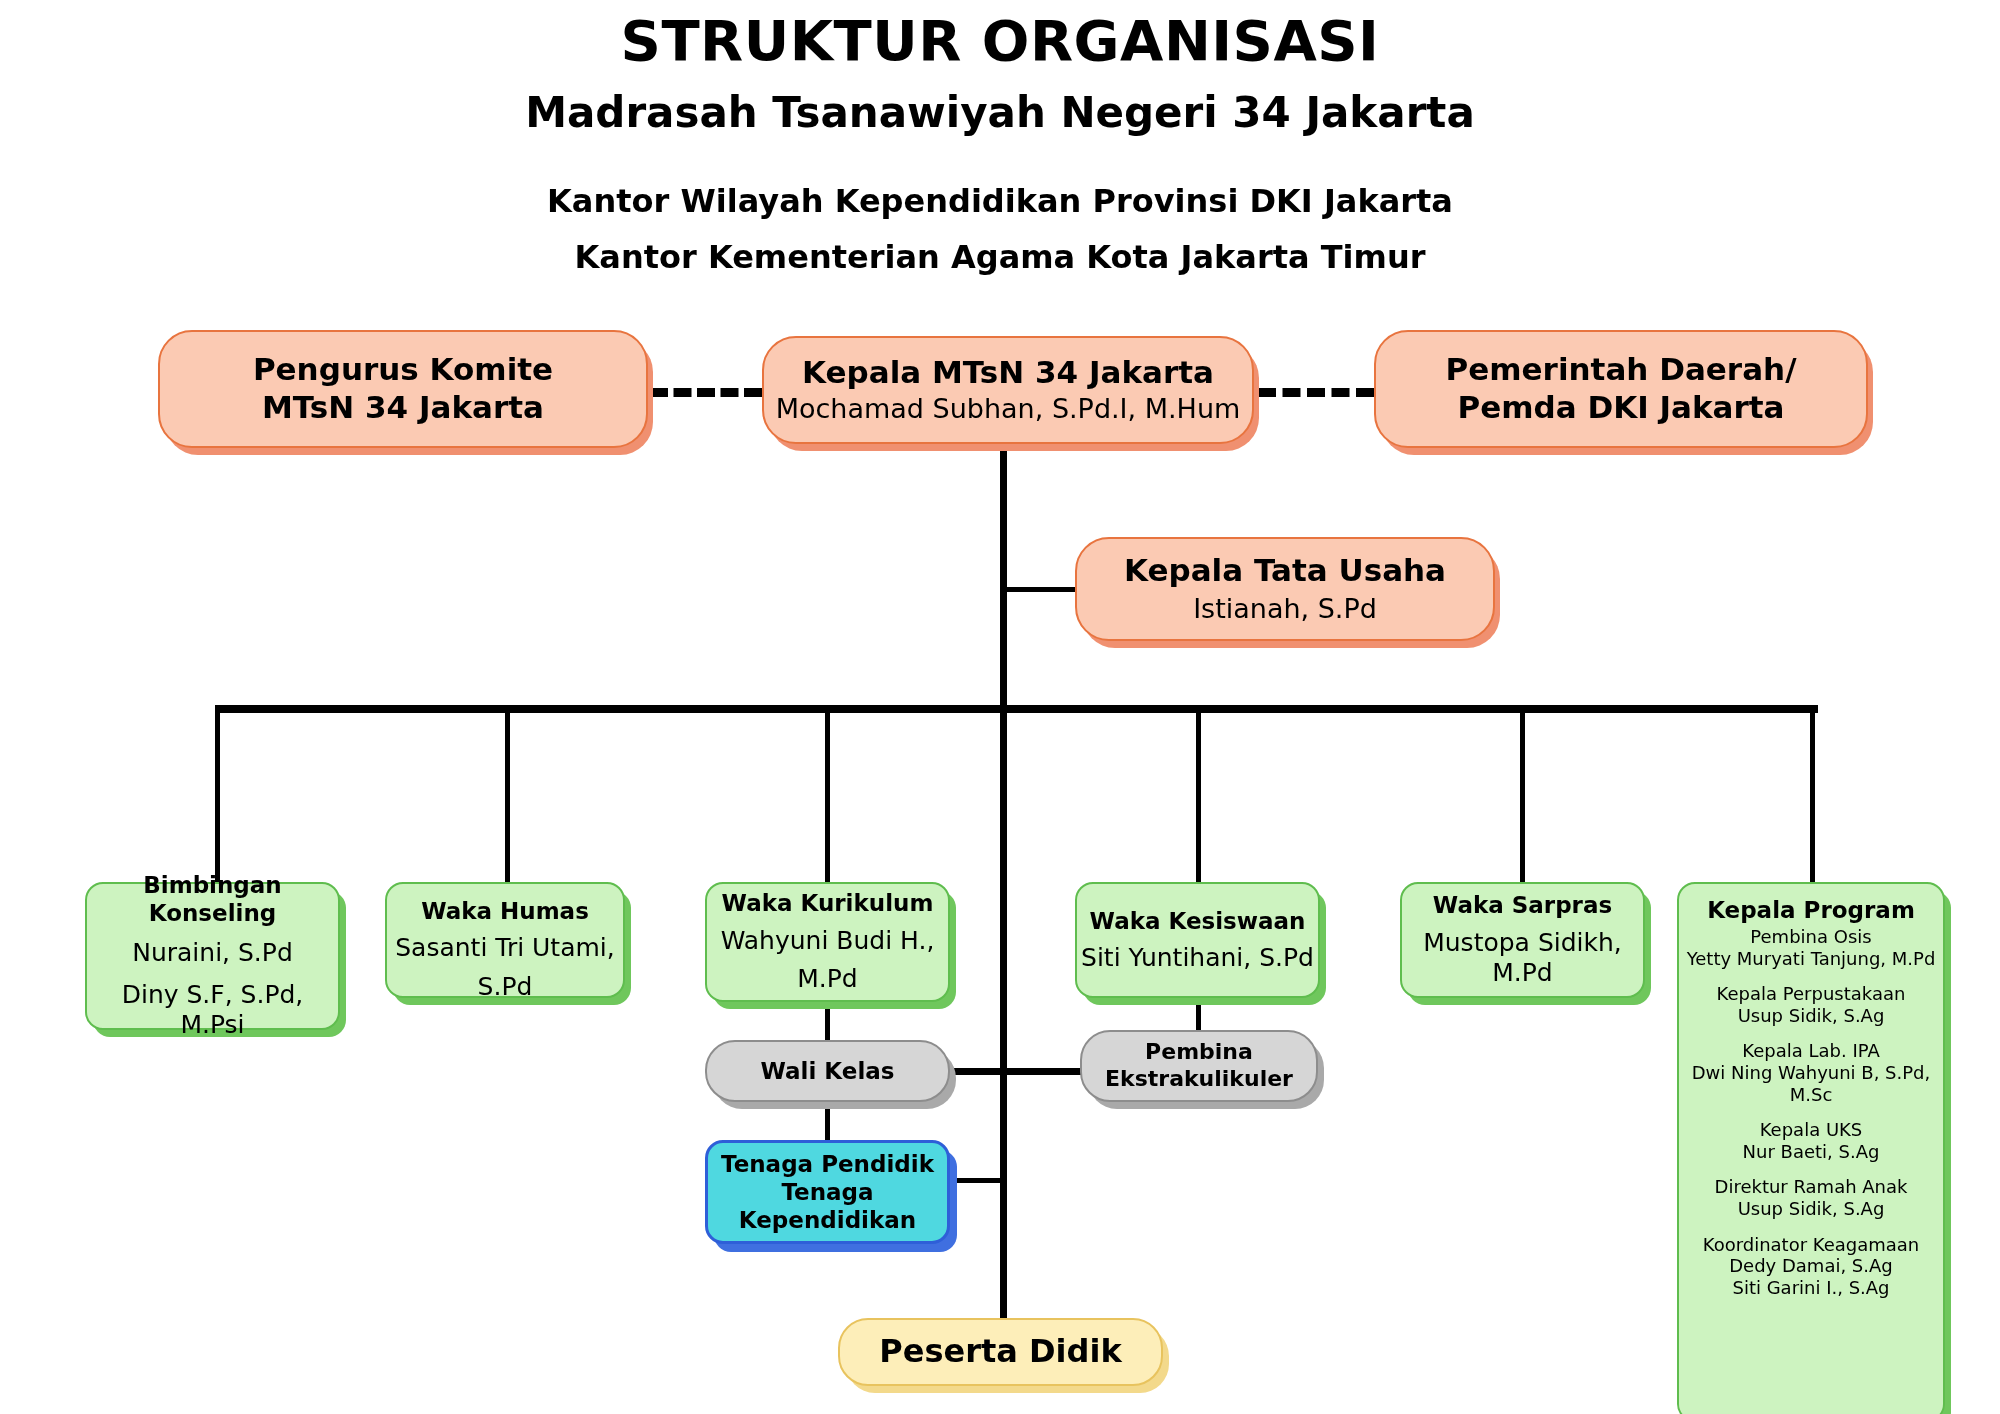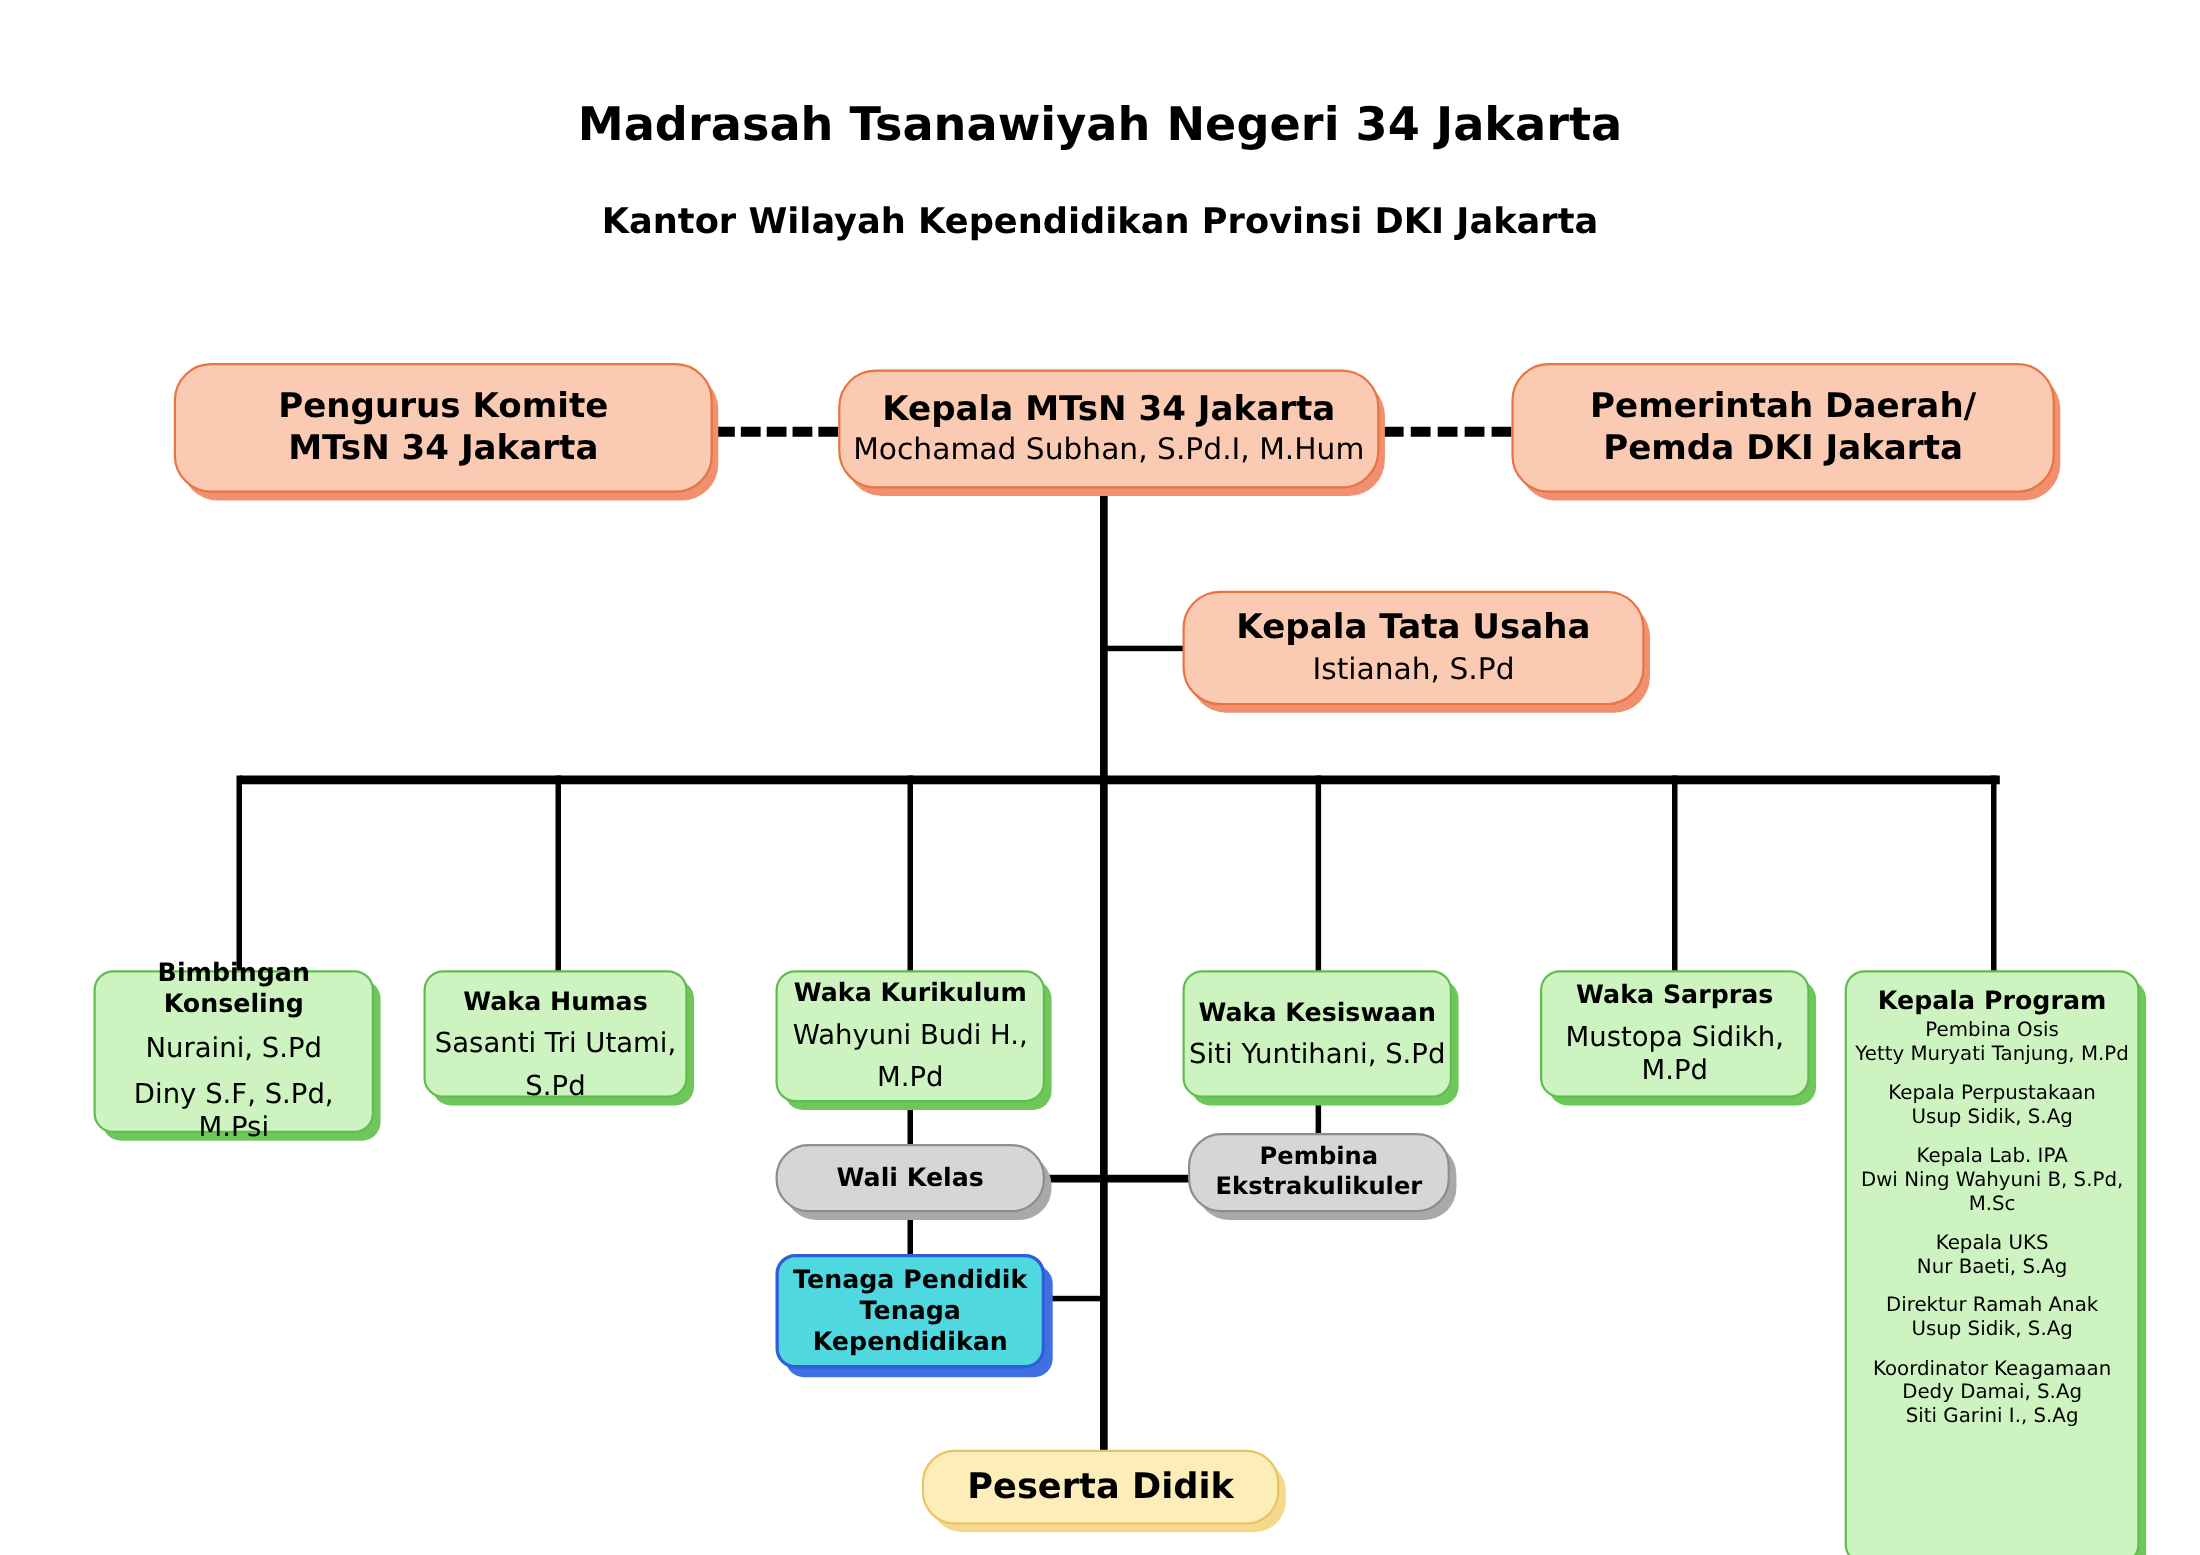--- a/index.html
+++ b/index.html
@@ -154,22 +154,24 @@
   #node-wali{ left:705px; top:1040px; width:245px; height:62px; font-size:23px; }
   #node-ekskul{ left:1080px; top:1030px; width:238px; height:72px; font-size:22px; }
   #node-tenaga{ left:705px; top:1140px; width:245px; height:104px; font-size:23px; }
   #node-peserta{ left:838px; top:1318px; width:325px; height:68px; font-size:32px; }
 </style>
 </head>
 <body>
 
 <div id="canvas">
 
+  <div class="title-block" id="title-main">STRUKTUR ORGANISASI</div>
   <div class="title-block" id="title-sub">Madrasah Tsanawiyah Negeri 34 Jakarta</div>
   <div class="title-block" id="title-line1">Kantor Wilayah Kependidikan Provinsi DKI Jakarta</div>
+  <div class="title-block" id="title-line2">Kantor Kementerian Agama Kota Jakarta Timur</div>
 
   <div class="dash" style="left:650px; top:388px; width:112px;"></div>
 
   <div class="dash" style="left:1258px; top:388px; width:116px;"></div>
 
   <div class="ln ln-v" style="left:1000px; top:444px; height:268px;"></div>
 
   <div class="ln ln-thin-h" style="left:1000px; top:587px; width:77px;"></div>
 
   <div class="ln ln-h" style="left:218px; top:705px; width:1600px; height:8px;"></div>

